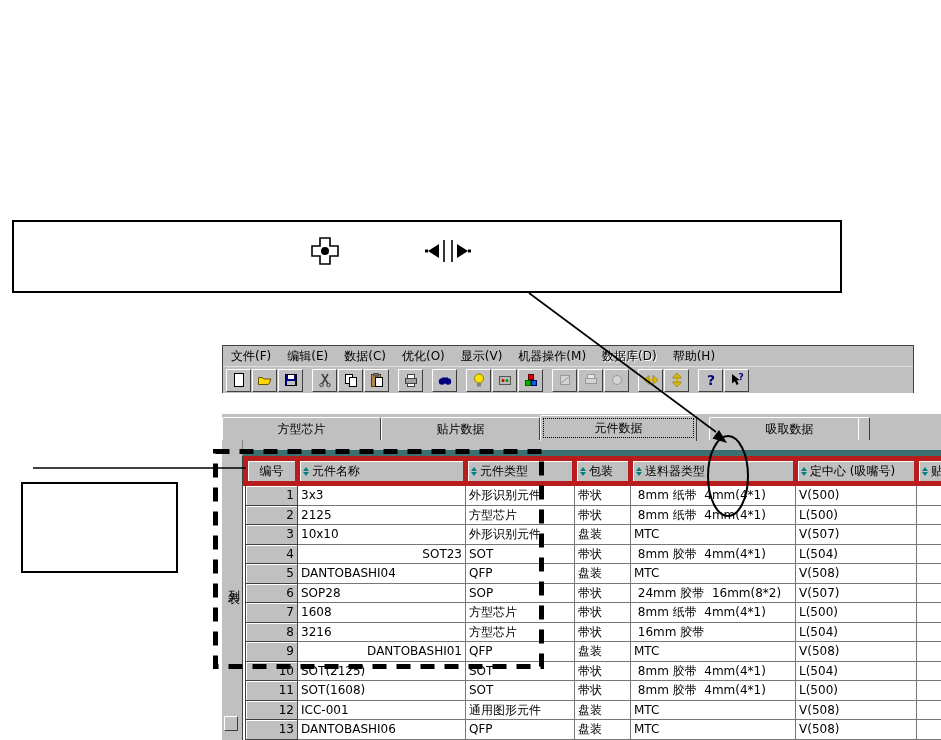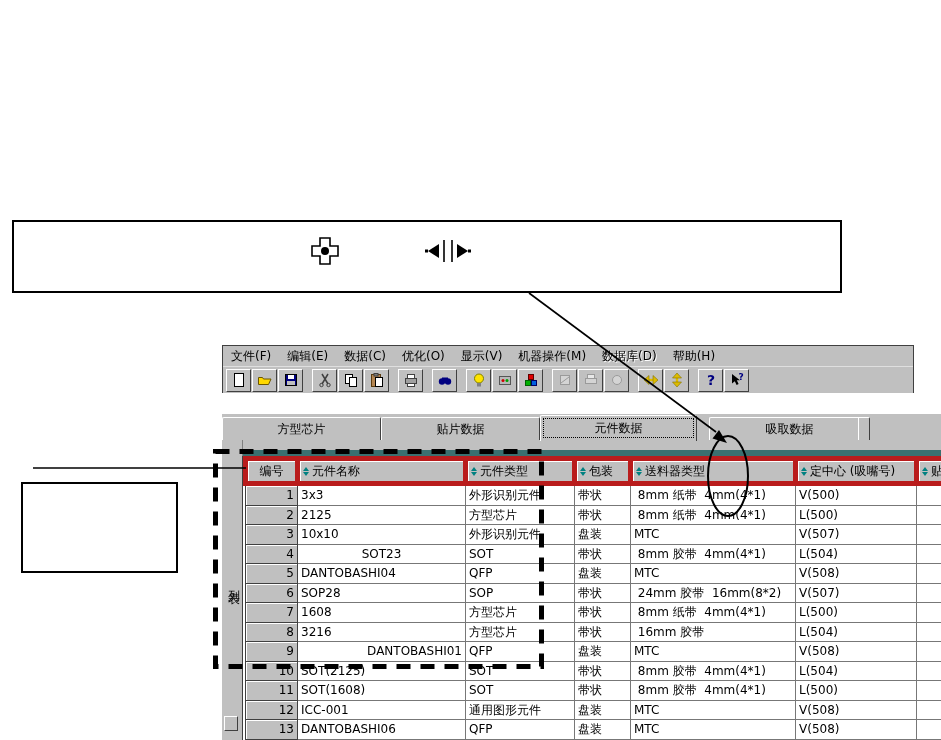--- a/index.html
+++ b/index.html
@@ -266,21 +266,21 @@
               <td class="rowhdr" style="text-align: right;">3</td>
               <td style="text-align: left;">10x10</td>
               <td style="text-align: left;">外形识别元件</td>
               <td style="text-align: left;">盘装</td>
               <td style="text-align: left;">MTC</td>
               <td style="text-align: left;">V(507)</td>
               <td style="text-align: right;">20</td>
             </tr>
             <tr>
               <td class="rowhdr" style="text-align: right;">4</td>
-              <td style="text-align: center;">SOT23</td>
+              <td style="text-align: right;">SOT23</td>
               <td style="text-align: left;">SOT</td>
               <td style="text-align: left;">带状</td>
               <td style="text-align: left;"> 8mm 胶带  4mm(4*1)</td>
               <td style="text-align: left;">L(504)</td>
               <td style="text-align: right;">12</td>
             </tr>
             <tr>
               <td class="rowhdr" style="text-align: right;">5</td>
               <td style="text-align: left;">DANTOBASHI04</td>
               <td style="text-align: left;">QFP</td>

